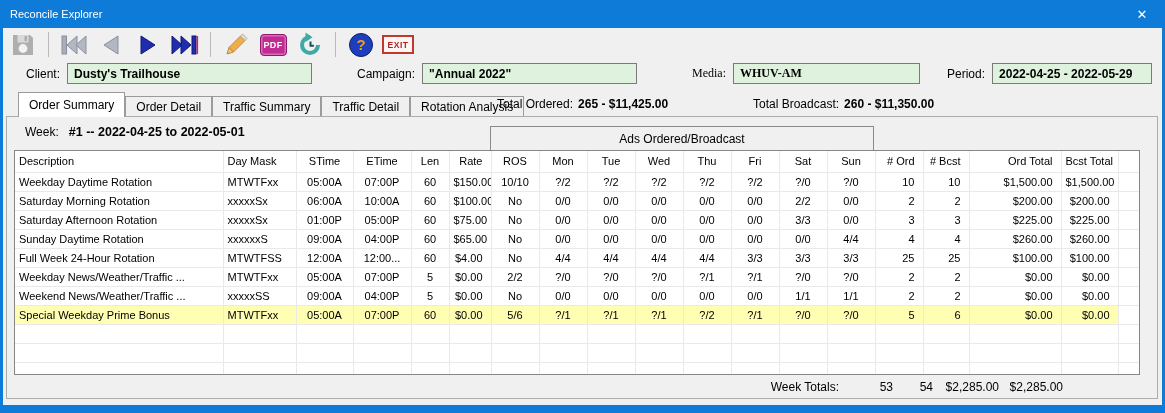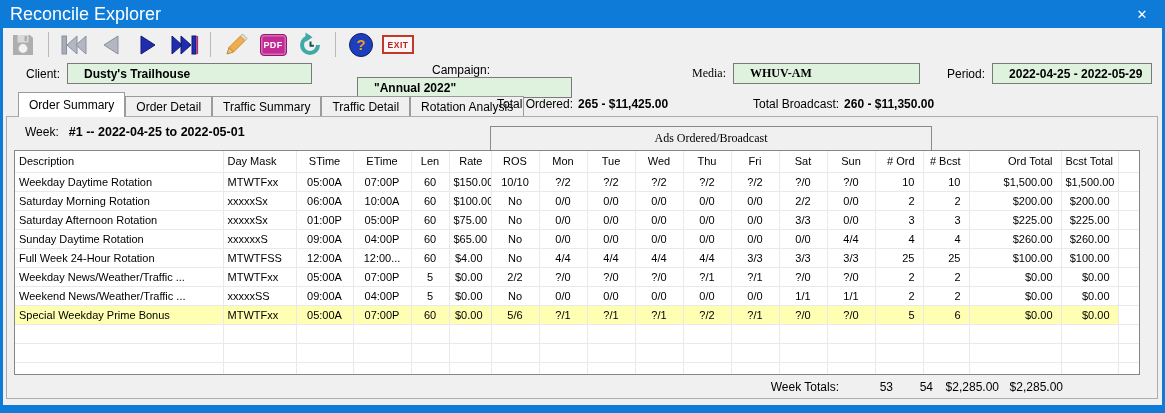--- a/index.html
+++ b/index.html
@@ -1,59 +1,59 @@
 <!DOCTYPE html>
 <html><head>
 <meta charset="utf-8">
 <style>
   * { margin:0; padding:0; box-sizing:border-box; }
   body { font-family: "Liberation Sans", sans-serif; background:#888; }
   .window { position:relative; width:1165px; height:413px; background:#f0f0f0; overflow:hidden; }
 
   
   .titlebar { position:absolute; left:0; top:0; width:1165px; height:28px; background:#0d7bd7; display:flex; align-items:center; }
-  .titlebar .title { color:#fff; font-size:18px; margin-left:10px; }
+  .titlebar .title { color:#fff; font-size:11px; margin-left:10px; }
   .close-btn { position:absolute; right:0; top:0; width:46px; height:28px; color:#fff; font-size:13px; display:flex; align-items:center; justify-content:center; cursor:default; }
   .edge-l { position:absolute; left:0; top:28px; width:3px; height:385px; background:#0d7bd7; }
   .edge-r { position:absolute; right:0; top:28px; width:3px; height:385px; background:#0d7bd7; }
   .edge-b { position:absolute; left:0; bottom:0; width:1165px; height:8px; background:#0d7bd7; }
 
   
   .toolbar { position:absolute; left:3px; top:28px; width:1159px; height:33px; display:flex; align-items:center; padding-left:5px; gap:7px; }
   .tbtn { width:30px; height:28px; display:flex; align-items:center; justify-content:center; }
   .tsep { width:1px; height:25px; background:#b9b9b9; margin:0 3px; }
   .pdf-chip { width:27px; height:22px; background:#c22a94; border:1px solid #8e1a6b; border-radius:4px; color:#fff; font-weight:bold; font-size:9px; display:flex; align-items:center; justify-content:center; letter-spacing:.4px; box-shadow:inset 0 0 0 1.5px #d96cb8; }
   .help-chip { width:24px; height:24px; border-radius:50%; background:#1d3fbd; border:1px solid #101f66; color:#f39b1d; font-weight:900; font-size:15px; display:flex; align-items:center; justify-content:center; }
   .exit-chip { min-width:32px; height:19px; border:2px solid #c0392b; background:#fdf6f4; color:#b22222; font-weight:bold; font-size:8.5px; display:flex; align-items:center; justify-content:center; padding:0 2px; letter-spacing:.5px; }
 
   
   .fields-row { position:absolute; left:0; top:62px; width:1165px; height:26px; }
   .fg { position:absolute; top:1px; display:flex; align-items:center; }
   .fg .flabel { font-size:12px; color:#000; margin-right:7px; }
-  .fg .fbox { height:21px; border:1px solid #7a7a7a; background:#def2de; font-size:12px; font-weight:bold; color:#000; display:flex; align-items:center; padding-left:16px; overflow:hidden; white-space:nowrap; }
+  .fg .fbox { height:21px; border:1px solid #7a7a7a; background:#def2de; font-size:12px; font-weight:bold; color:#000; display:flex; align-items:center; padding-left:6px; overflow:hidden; white-space:nowrap; }
   .fg-client { left:26px; }  .fg-client .fbox { width:245px; }
-  .fg-campaign { left:357px;flex-direction:column; } .fg-campaign .fbox { width:215px; }
+  .fg-campaign { left:357px; } .fg-campaign .fbox { width:215px; }
   .fg-media { left:692px;font-family:Liberation Serif, serif; }  .fg-media .fbox { width:187px; }
   .fg-period { left:947px; } .fg-period .fbox { width:160px; }
 
   
   .tabstrip { position:absolute; left:0; top:92px; width:1165px; height:25px; }
   .tabs { position:absolute; left:18px; bottom:0; display:flex; align-items:flex-end; }
   .tab { border:1px solid #9b9b9b; border-bottom:none; background:#f0f0f0; font-size:12px; color:#000; padding:3px 10px 4px 10px; height:21px; white-space:nowrap; }
   .tab.active { background:#fff; height:25px; padding-top:5px; position:relative; z-index:3; }
   .strip-total { position:absolute; top:5px; font-size:12px; color:#000; white-space:nowrap; }
   .strip-total b { margin-left:5px; }
   .st-ordered { left:497px; }
   .st-broadcast { left:753px; }
 
   
   .panel { position:absolute; left:6px; top:116px; width:1152px; height:283px; background:#f0f0f0; border:1px solid #adadad; z-index:1; }
   .week-line { position:absolute; left:18px; top:8px; font-size:12px; color:#000; }
   .week-line b { margin-left:10px; font-size:12.5px; }
-  .ads-box { position:absolute; left:483px; top:9px; width:442px; height:25px; border:1px solid #8a8a8a; font-size:12px; color:#000; display:flex; align-items:center; justify-content:center; background:#f0f0f0;font-family:Liberation Serif, serif; }
+  .ads-box { position:absolute; left:483px; top:9px; width:384px; height:25px; border:1px solid #8a8a8a; font-size:12px; color:#000; display:flex; align-items:center; justify-content:center; background:#f0f0f0; }
 
   
   .grid-wrap { position:absolute; left:7px; top:33px; width:1126px; height:225px; background:#fff; border:1px solid #868686; overflow:hidden; }
   table.grid { border-collapse:collapse; table-layout:fixed; width:1124px; font-size:11px; color:#000; }
   table.grid th, table.grid td { border-right:1px solid #e9e9e9; border-bottom:1px solid #e9e9e9; height:19px; padding:0 4px; white-space:nowrap; overflow:hidden; font-weight:normal; }
   table.grid th { height:21px; }
   table.grid tr.hl td { background:#ffffb3; }
   table.grid tr.hl td:last-child { background:#fff; }
   .a-l { text-align:left; }
   .a-c { text-align:center; }

